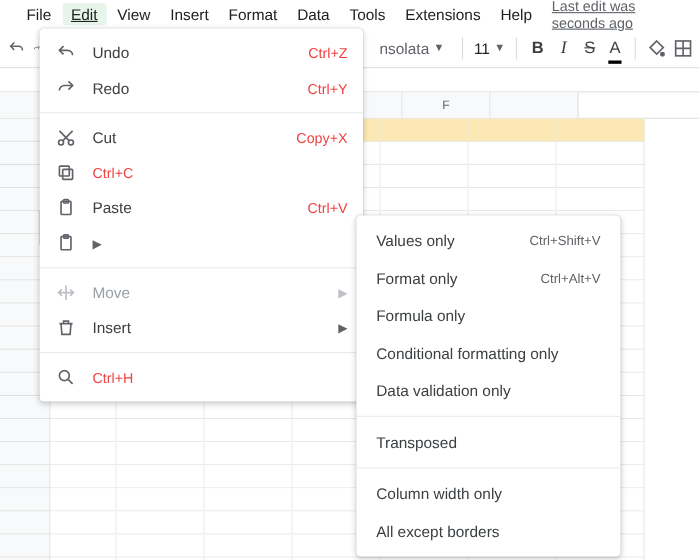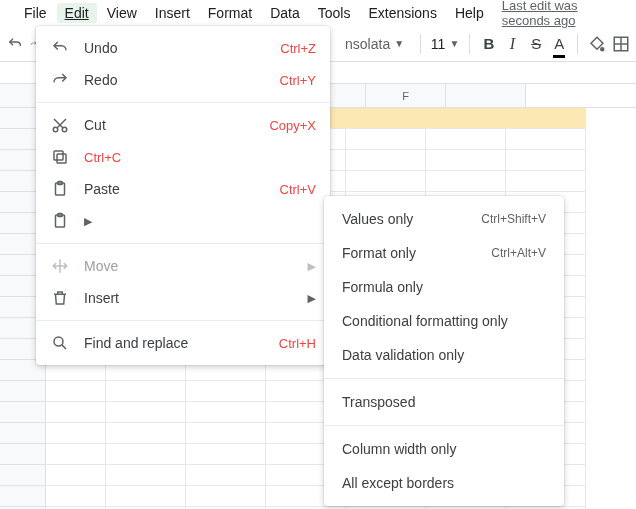--- a/index.html
+++ b/index.html
@@ -514,21 +514,20 @@
     <span class="sub-arrow">▶</span>
   </div>
   <div class="divider"></div>
   <div class="item">
     <span class="icon">
         <svg width="18" height="18" viewBox="0 0 24 24" fill="none" stroke="#5f6368" stroke-width="2">
           <circle cx="10" cy="10" r="6"></circle>
           <line x1="20" y1="20" x2="14.5" y2="14.5"></line>
         </svg>
       </span>
-    <span class="label">Find and replace</span>
     <span class="shortcut">Ctrl+H</span>
   </div>
 </div>
 
 <div class="redbox paste-special"></div>
 
 <div class="dropdown submenu">
   <div class="item">
     <span class="label">Values only</span>
     <span class="shortcut">Ctrl+Shift+V</span>

